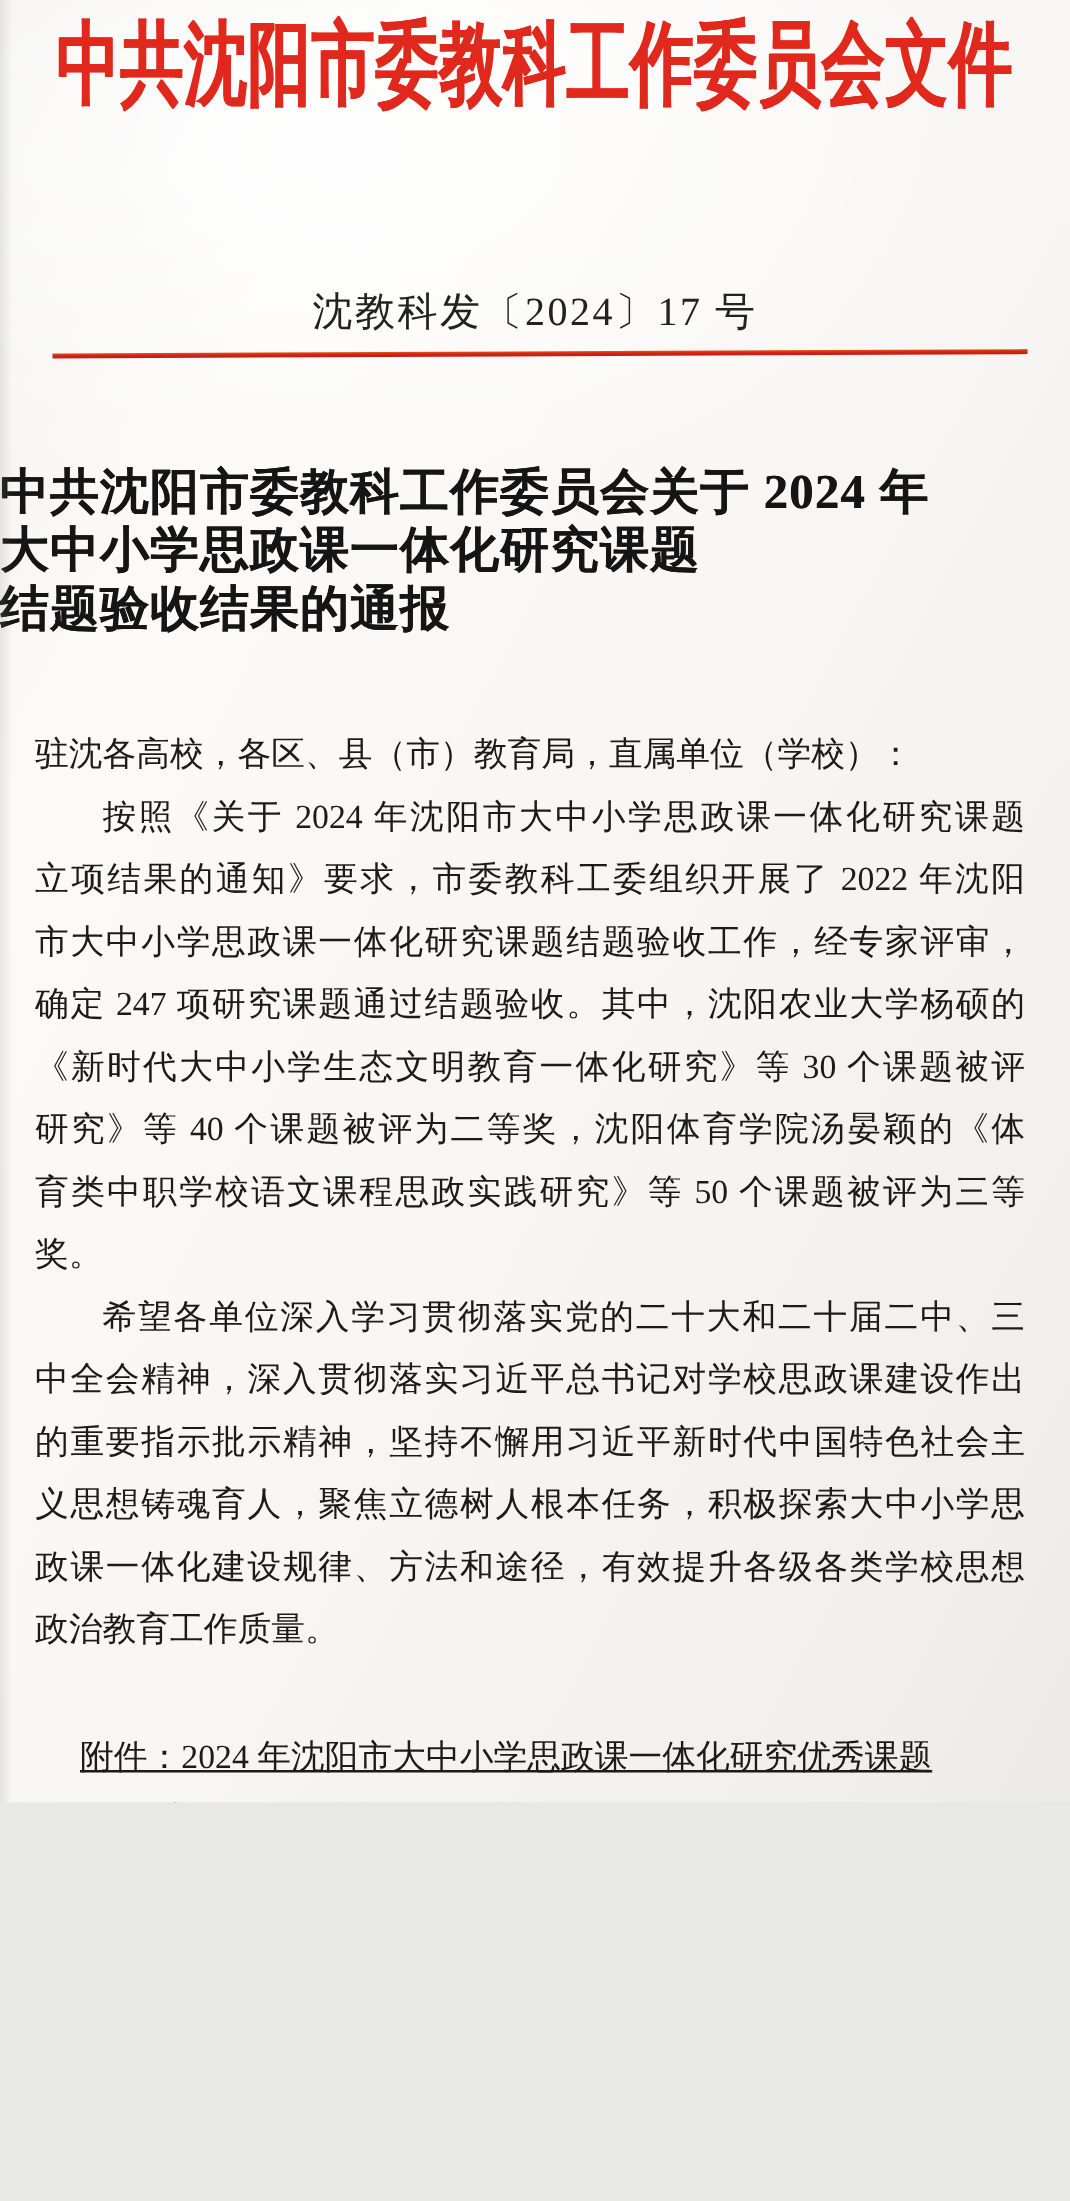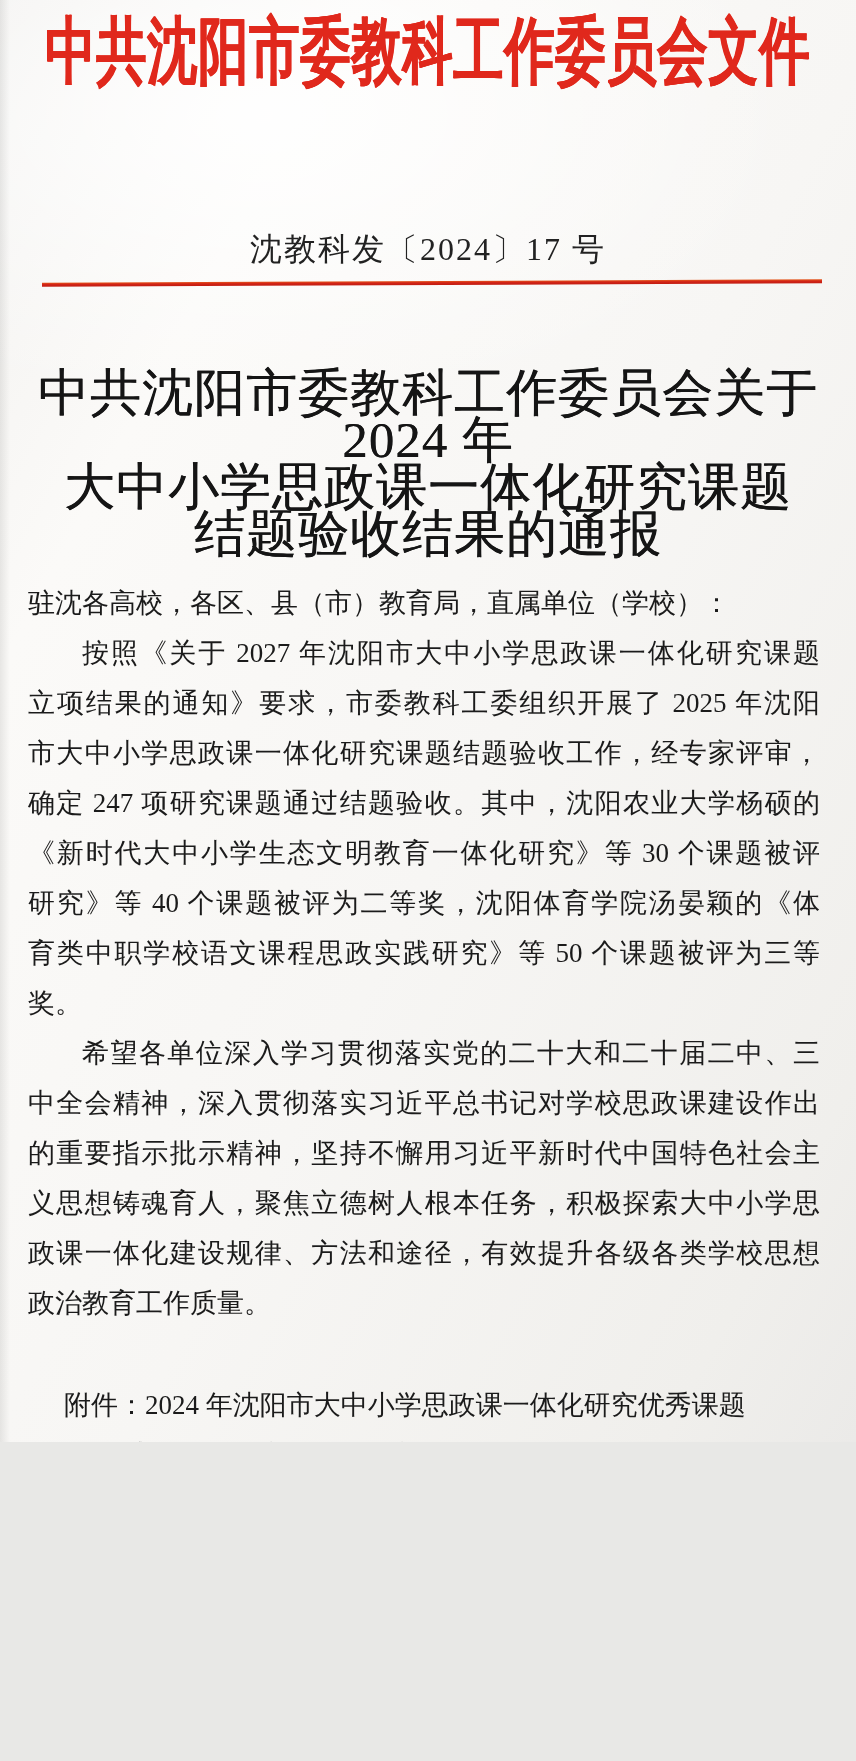--- a/index.html
+++ b/index.html
@@ -26,33 +26,33 @@
     position:absolute;top:228px;left:0;right:0;
     text-align:center;font-size:32px;letter-spacing:2px;color:#222;
   }
   .red-line{
     position:absolute;top:281px;left:42px;right:34px;height:4px;
     background:linear-gradient(to bottom,#e4571d 0%,#d32417 45%,#c01d12 100%);
     transform:rotate(-.25deg);
   }
   .title{
     position:absolute;top:370px;left:0;right:0;
-    text-align:center;font-weight:normal;font-size:51px;line-height:47px;
+    font-weight:bold;font-size:39px;line-height:47px;
     letter-spacing:1px;color:#151515;
     text-shadow:.4px 0 0 currentColor;
   }
   .body-text{
     position:absolute;top:578px;left:28px;right:36px;
     font-size:27px;line-height:50px;color:#1b1b1b;
   }
   .line{min-height:50px;}
   .fill{text-align:justify;text-align-last:justify;}
   .indent{text-indent:2em;}
   .attachment{margin-top:52px;}
-  .att1{margin-left:36px;}
+  .att1{margin-left:36px;text-decoration:underline;}
   .att2{margin-left:96px;}
   .signature-block{
     position:absolute;top:1632px;right:81px;width:372px;
     text-align:center;font-size:27px;letter-spacing:1px;color:#1b1b1b;
   }
   .sig-date{margin-top:24px;font-size:26px;letter-spacing:2px;}
   .seal{
     position:absolute;left:474px;top:1532px;width:234px;height:234px;
     mix-blend-mode:multiply;opacity:.93;
     transform:rotate(-4deg);
@@ -87,22 +87,22 @@
 
   <div class="title">
     <div>中共沈阳市委教科工作委员会关于 2024 年</div>
     <div>大中小学思政课一体化研究课题</div>
     <div>结题验收结果的通报</div>
   </div>
 
   <div class="body-text">
     <div class="line">驻沈各高校，各区、县（市）教育局，直属单位（学校）：</div>
 
-    <div class="line fill indent">按照《关于 2027 年沈阳市大中小学思政课一体化研究课题</div>
-    <div class="line fill">立项结果的通知》要求，市委教科工委组织开展了 2025 年沈阳</div>
+    <div class="line fill indent">按照《关于 2024 年沈阳市大中小学思政课一体化研究课题</div>
+    <div class="line fill">立项结果的通知》要求，市委教科工委组织开展了 2022 年沈阳</div>
     <div class="line fill">市大中小学思政课一体化研究课题结题验收工作，经专家评审，</div>
     <div class="line fill">确定 247 项研究课题通过结题验收。其中，沈阳农业大学杨硕的</div>
     <div class="line fill">《新时代大中小学生态文明教育一体化研究》等 30 个课题被评</div>
     <div class="line fill">研究》等 40 个课题被评为二等奖，沈阳体育学院汤晏颖的《体</div>
     <div class="line fill">育类中职学校语文课程思政实践研究》等 50 个课题被评为三等</div>
     <div class="line">奖。</div>
 
     <div class="line fill indent">希望各单位深入学习贯彻落实党的二十大和二十届二中、三</div>
     <div class="line fill">中全会精神，深入贯彻落实习近平总书记对学校思政课建设作出</div>
     <div class="line fill">的重要指示批示精神，坚持不懈用习近平新时代中国特色社会主</div>

